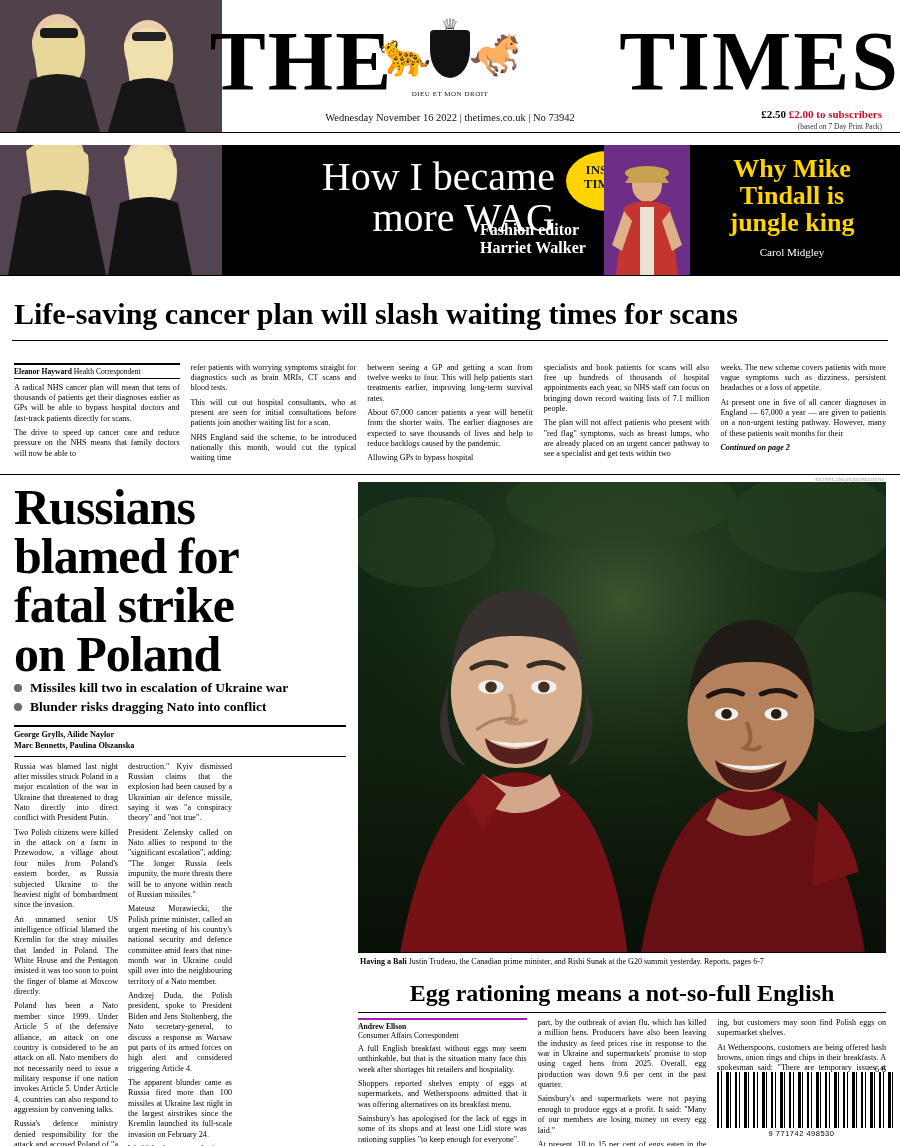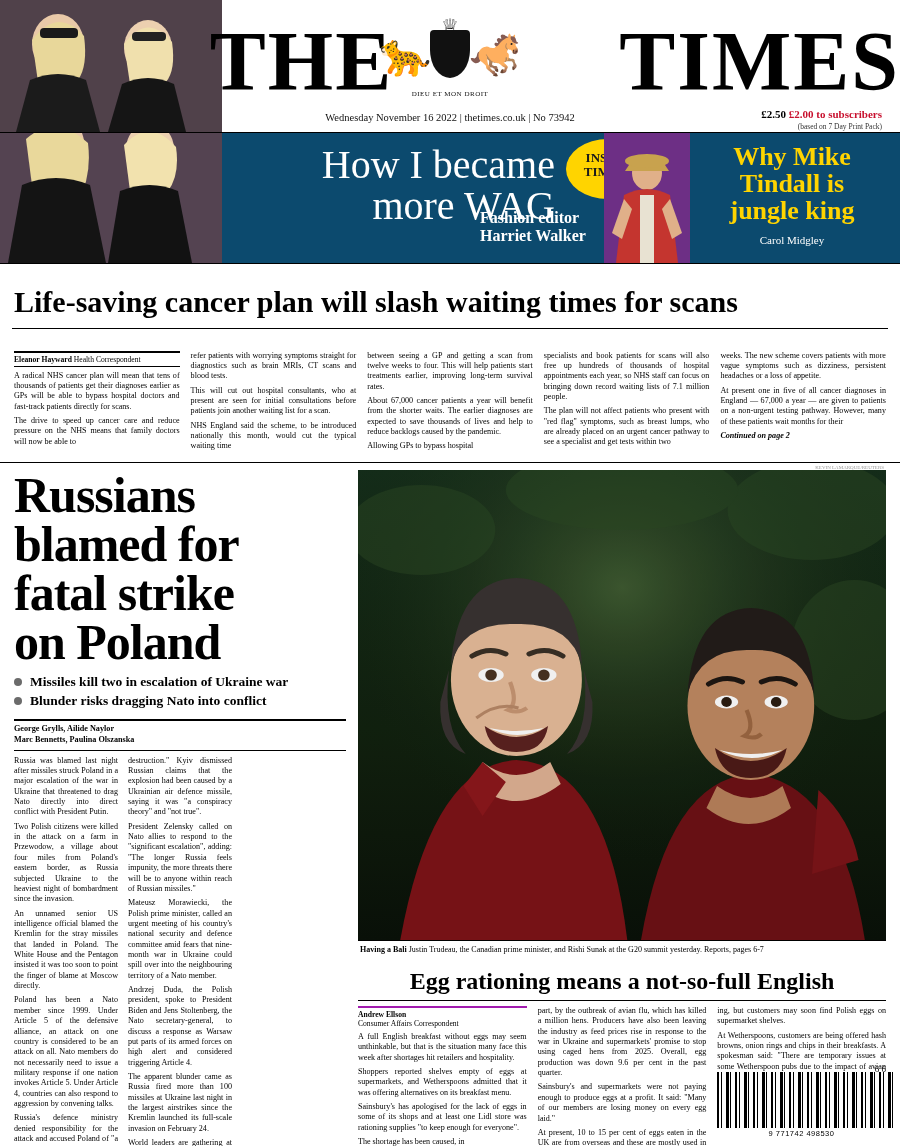--- a/index.html
+++ b/index.html
@@ -23,21 +23,21 @@
      font-family:"Liberation Serif", serif;color:#111;}
   .price{position:absolute;top:108px;right:18px;text-align:right;font-size:11px;font-weight:700;}
   .price .sub{font-weight:400;font-size:7.5px;color:#333;display:block;margin-top:2px;}
   .price .red{color:#c8102e;}
 
   
   .top-left-photo{position:absolute;left:0;top:0;width:222px;height:132px;overflow:hidden;}
   .top-left-photo .ph{width:100%;height:100%;}
 
   
-  .promo{position:relative;height:130px;background:#0c4a6e;color:#fff;overflow:hidden;}
+  .promo{position:relative;height:130px;background:#000000;color:#fff;overflow:hidden;margin-top:12px;}
   .promo-left-img{position:absolute;left:0;top:0;width:222px;height:130px;}
   .promo-headline{position:absolute;left:225px;top:12px;width:330px;text-align:right;
      font-size:40px;line-height:1.02;font-weight:400;font-family:"Liberation Serif",serif;}
   .promo-sub{position:absolute;left:480px;top:76px;width:160px;font-weight:700;font-size:16px;line-height:1.1;}
   .promo-badge{position:absolute;left:566px;top:6px;width:84px;height:60px;background:#ffd400;color:#1b1b1b;
      border-radius:50%;text-align:center;font-weight:700;font-size:13px;line-height:1.05;padding-top:12px;box-sizing:border-box;}
   .promo-right{position:absolute;right:8px;top:10px;width:200px;text-align:center;}
   .promo-right .t{color:#ffd400;font-weight:700;font-size:26px;line-height:1.04;}
   .promo-right .byline{color:#fff;font-size:11px;margin-top:10px;}
   .promo-person{position:absolute;right:210px;top:0;width:86px;height:130px;}
@@ -53,21 +53,21 @@
   p.body.first{text-indent:0;}
   .byline-box{font-size:7.6px;font-weight:700;margin-bottom:4px;border-top:2px solid #000;border-bottom:1px solid #000;padding:2px 0;}
   .byline-box .role{font-weight:400;}
   .cont{font-weight:700;font-style:italic;font-size:8px;}
   .photo-credit{font-size:5px;color:#999;text-align:right;padding:0 2px;}
 
   
   .main{display:flex;padding:2px 14px 0;gap:12px;}
   .main-left{width:332px;}
   .main-right{flex:1;}
-  .big-head{font-size:50px;font-weight:700;line-height:0.98;letter-spacing:-1px;margin:6px 0 6px;}
+  .big-head{font-size:50px;font-weight:700;line-height:0.98;letter-spacing:-1px;margin:6px 0 0;}
   .bullets{font-size:13.5px;font-weight:700;line-height:1.28;margin-bottom:10px;}
   .bullets div{position:relative;padding-left:16px;margin-bottom:2px;}
   .bullets div:before{content:"";position:absolute;left:0;top:5px;width:8px;height:8px;background:#6b6b6b;border-radius:50%;}
   .rule2{height:2px;background:#000;margin:4px 0 3px;}
   .rule1{height:1px;background:#000;margin:0 0 5px;}
   .authors{font-size:8.2px;font-weight:700;line-height:1.3;margin-bottom:4px;}
   .cols3{display:flex;gap:10px;}
   .cols3 .col{flex:1;}
 
   .hero-photo{position:relative;width:100%;height:470px;overflow:hidden;background:#1d2b1e;}

